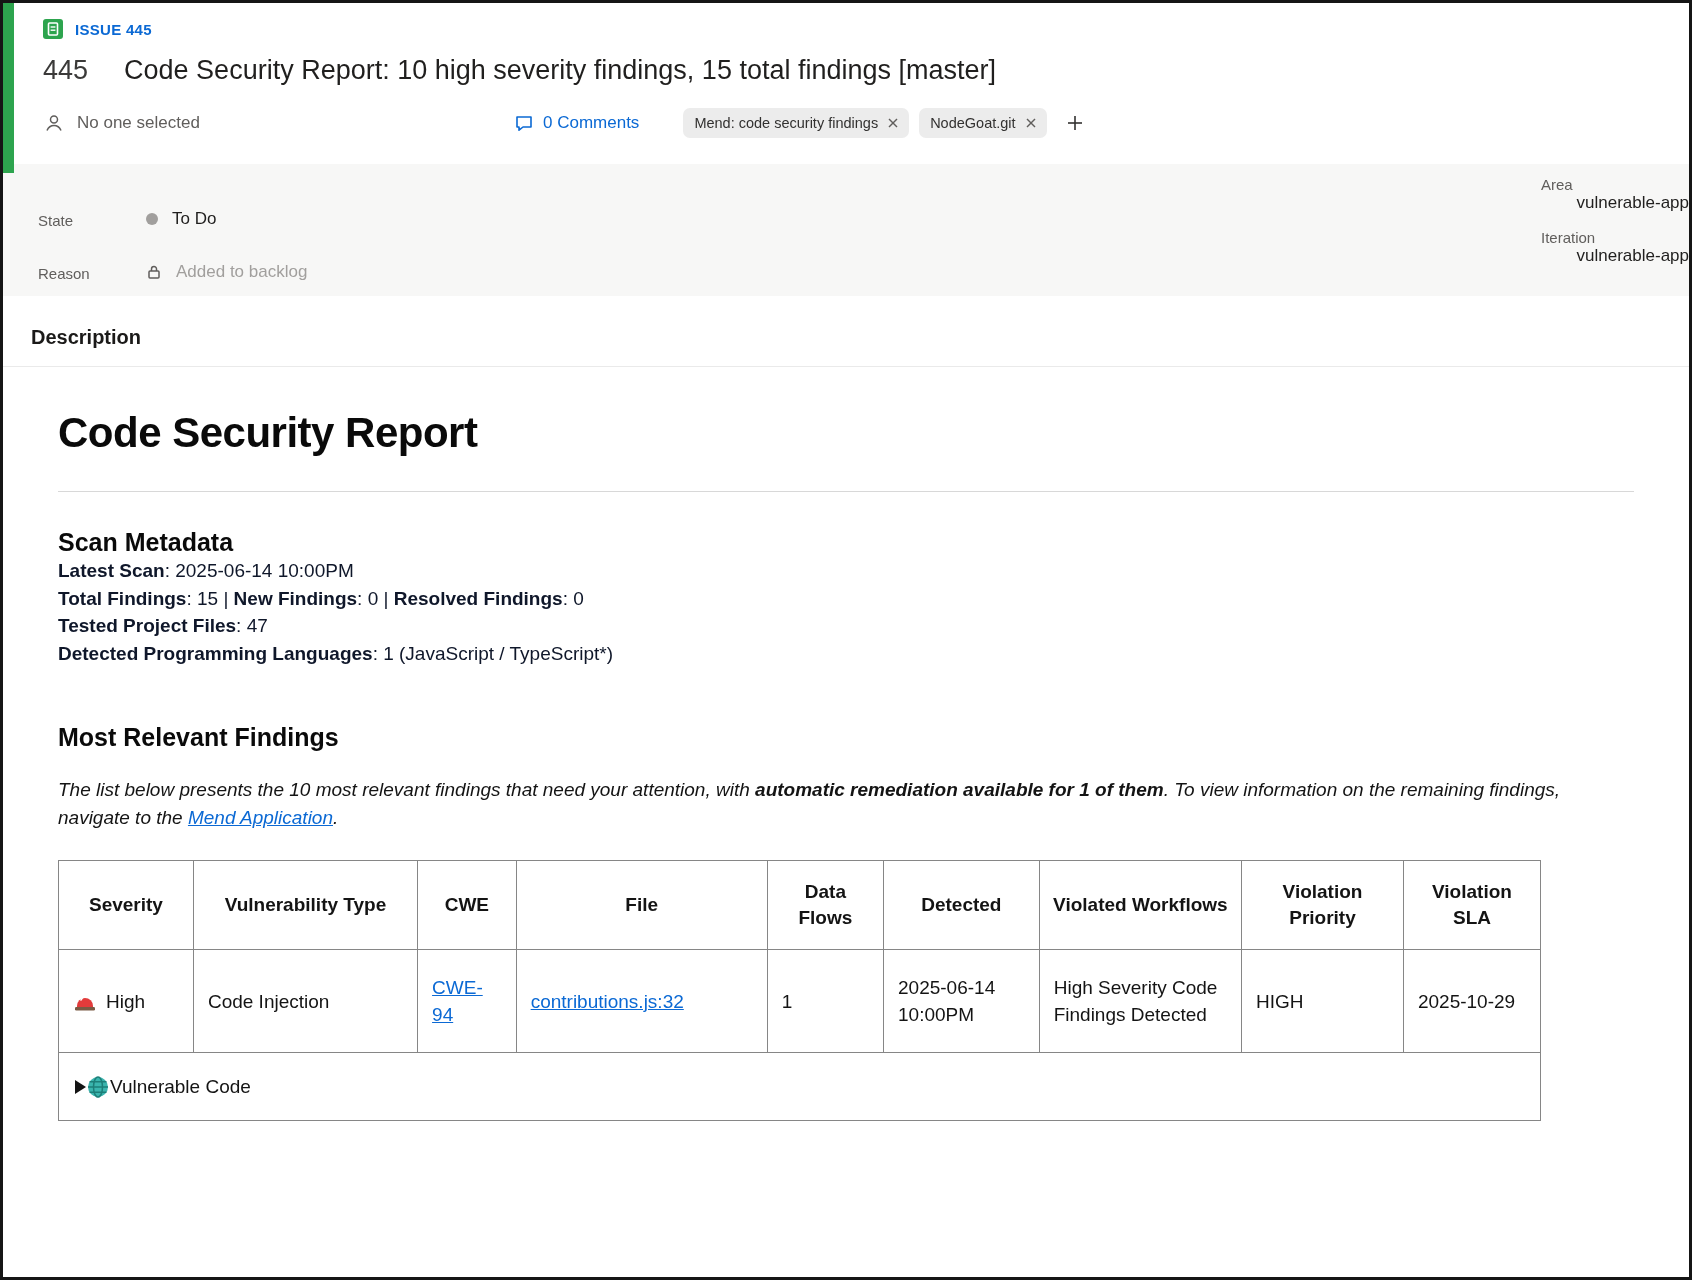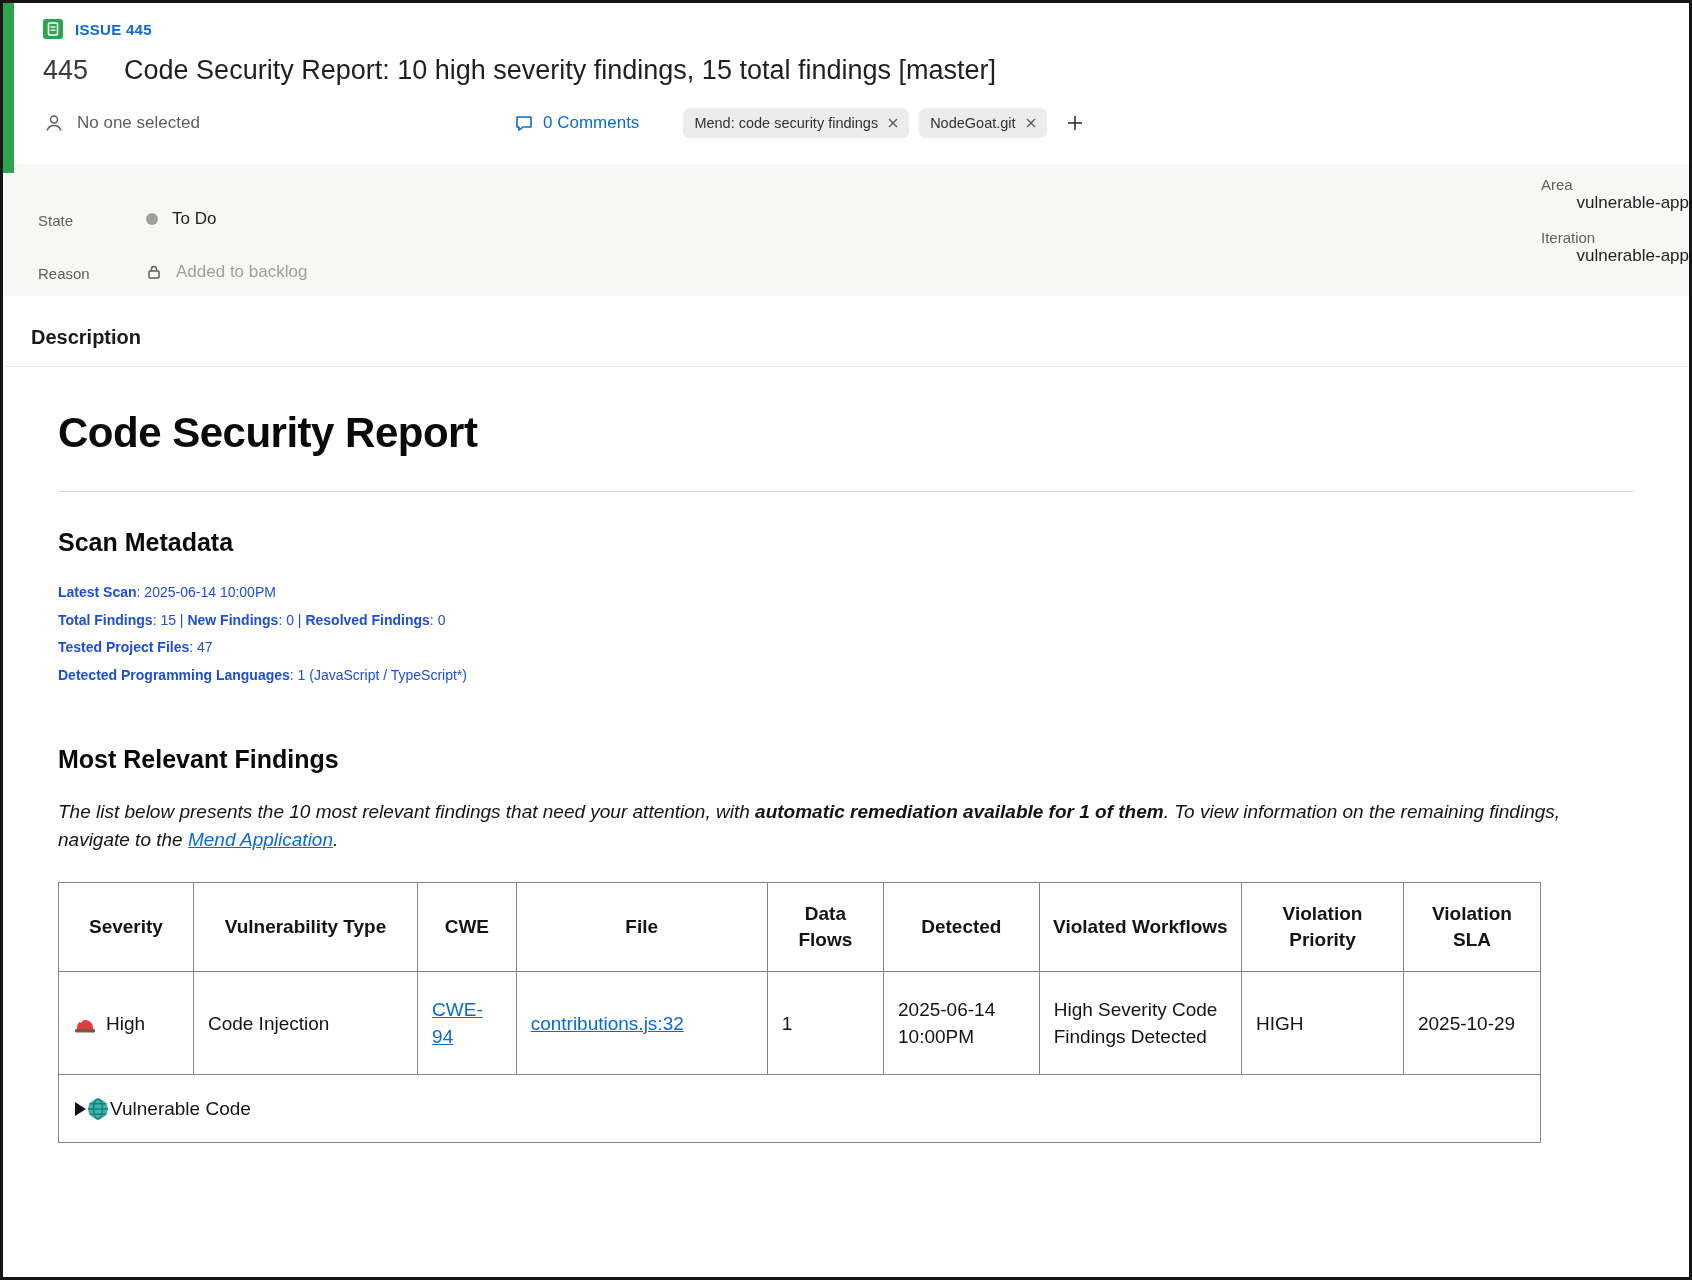--- a/index.html
+++ b/index.html
@@ -33,21 +33,21 @@
   .state-dot { width:12px; height:12px; border-radius:50%; background:#a19f9d; }
   .reason-text { color:#a19f9d; }
 
   .desc-section { margin-top:30px; }
   .desc-heading { margin-left:28px; font-size:20px; font-weight:700; color:#1b1a19; }
   .desc-divider { margin-top:17px; border-bottom:1px solid #eaeaea; }
   .desc-body { padding:42px 55px 0 55px; }
   .report-title { font-size:42px; font-weight:700; letter-spacing:-.5px; color:#0a0a0a; }
   .rule { border:none; border-top:1px solid #d8d8d8; margin:34px 0 36px 0; }
   .sub { font-size:25px; font-weight:700; color:#0a0a0a; }
-  .meta-text { margin-top:22px; font-size:14px; line-height:27.5px; color:#1d4ed8; }
+  .meta-text { font-size:19px; line-height:27.5px; color:#0f172a; }
   .findings-heading { margin-top:56px; }
   .note { margin-top:24px; font-size:19px; line-height:28px; font-style:italic; color:#141414; }
   .note b { font-weight:700; }
   a.link { color:#0b69d4; text-decoration:underline; cursor:pointer; }
 
   table.findings { margin-top:28px; border-collapse:collapse; table-layout:fixed; width:1483px; font-size:19px; color:#141414; }
   .findings th, .findings td { border:1px solid #868686; }
   .findings th { font-weight:700; text-align:center; padding:18px 8px; line-height:26px; }
   .findings td { padding:24px 14px; vertical-align:middle; line-height:27px; text-align:left; overflow-wrap:break-word; }
   .col-severity{width:130px;} .col-vtype{width:216px;} .col-cwe{width:95px;} .col-file{width:242px;}

